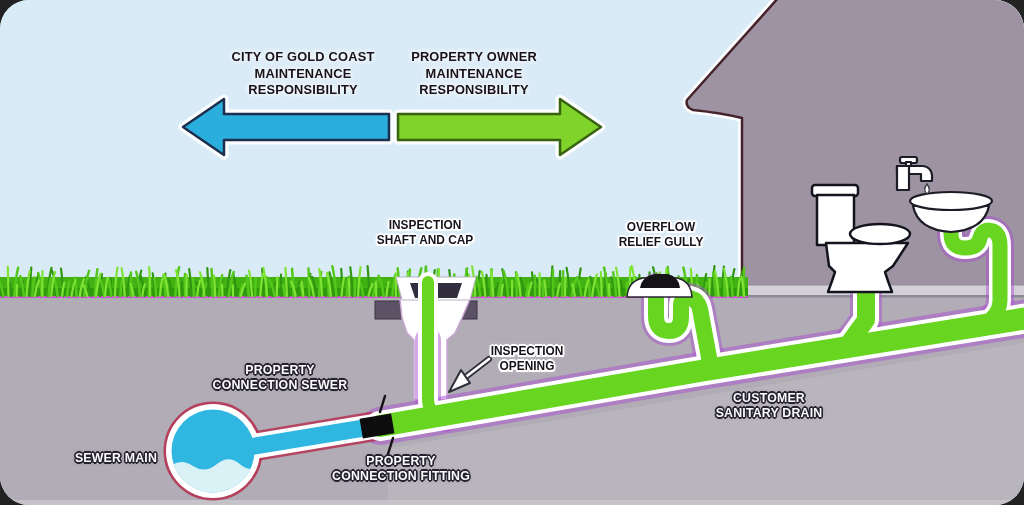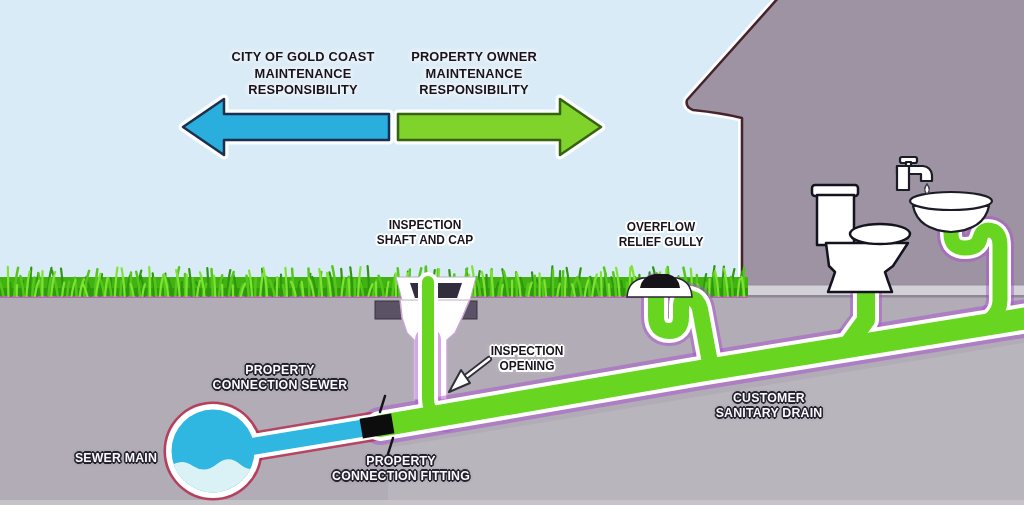--- a/index.html
+++ b/index.html
@@ -1,19 +1,20 @@
 <!DOCTYPE html>
 <html><head>
 <meta charset="utf-8">
 <style>
   html,body{margin:0;padding:0;background:#222;}
   .stage{
     position:relative;width:1024px;height:505px;overflow:hidden;
     font-family:"Liberation Sans","DejaVu Sans",sans-serif;
     background:#d8ebf7;
+    border-radius:29px;
   }
   .stage svg{position:absolute;left:0;top:0;}
   .lbl{position:absolute;text-align:center;white-space:nowrap;font-weight:700;
        transform:translateX(-50%) scaleX(.95);transform-origin:center top;line-height:14.5px;}
   .hdr{font-size:13.5px;line-height:16.5px;color:#191019;letter-spacing:.2px;
        text-shadow:0 0 5px rgba(255,255,255,.95),0 0 9px rgba(255,255,255,.85),0 0 14px rgba(255,255,255,.7);}
   .blk{font-size:12.5px;color:#17131c;
        text-shadow:-1.5px -1.5px 0 #fff,1.5px -1.5px 0 #fff,-1.5px 1.5px 0 #fff,1.5px 1.5px 0 #fff,
                    -2px 0 0 #fff,2px 0 0 #fff,0 -2px 0 #fff,0 2px 0 #fff,0 0 6px rgba(255,255,255,.95);}
   .wht{font-size:13px;color:#fbfbfd;letter-spacing:.2px;

